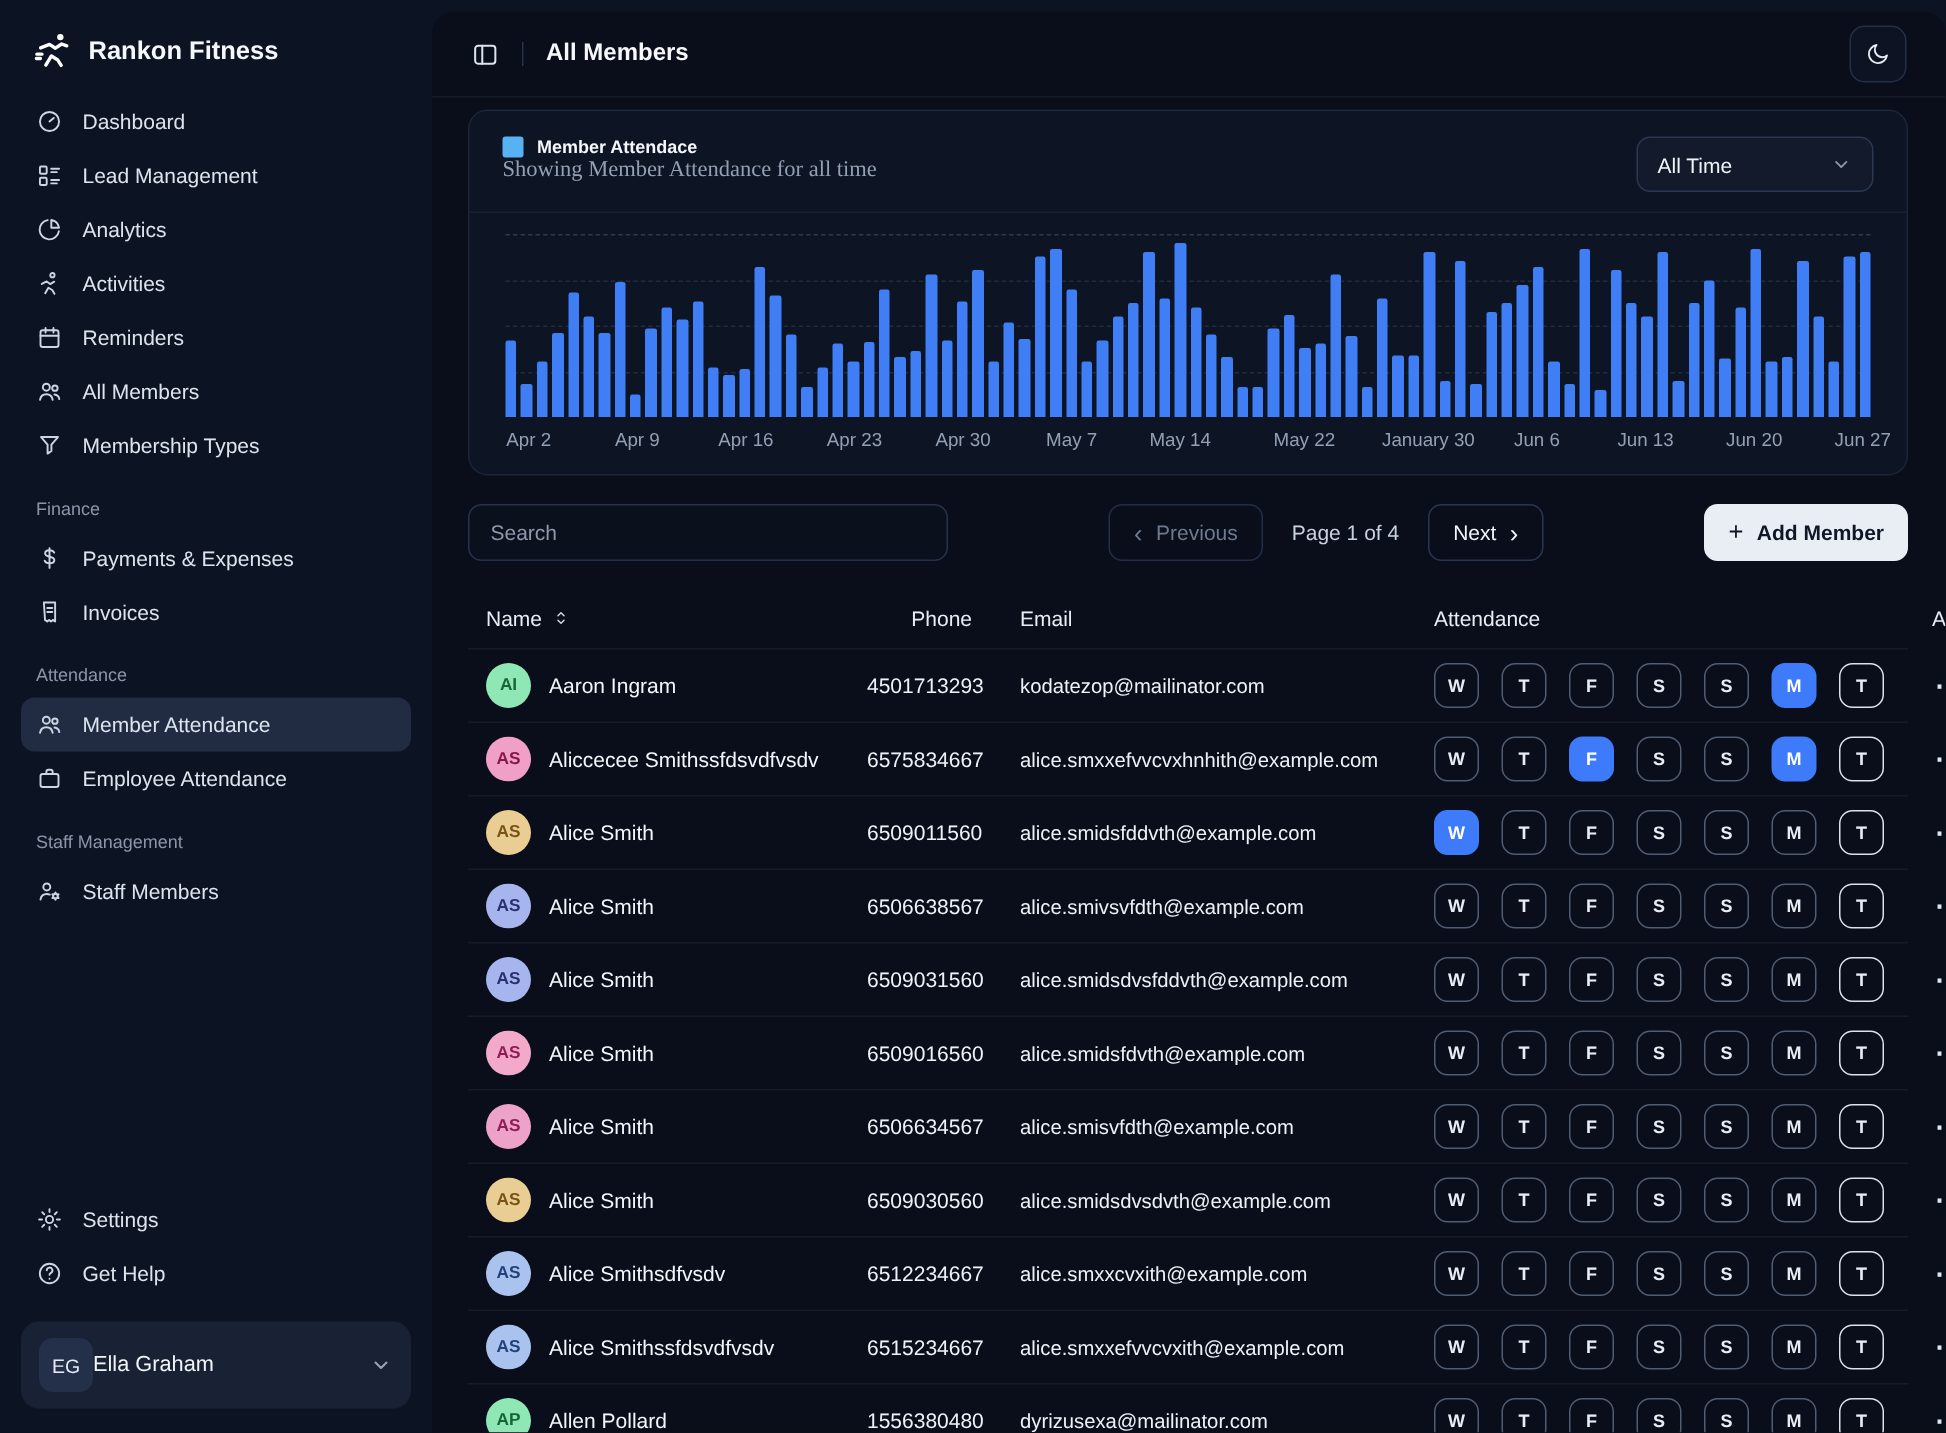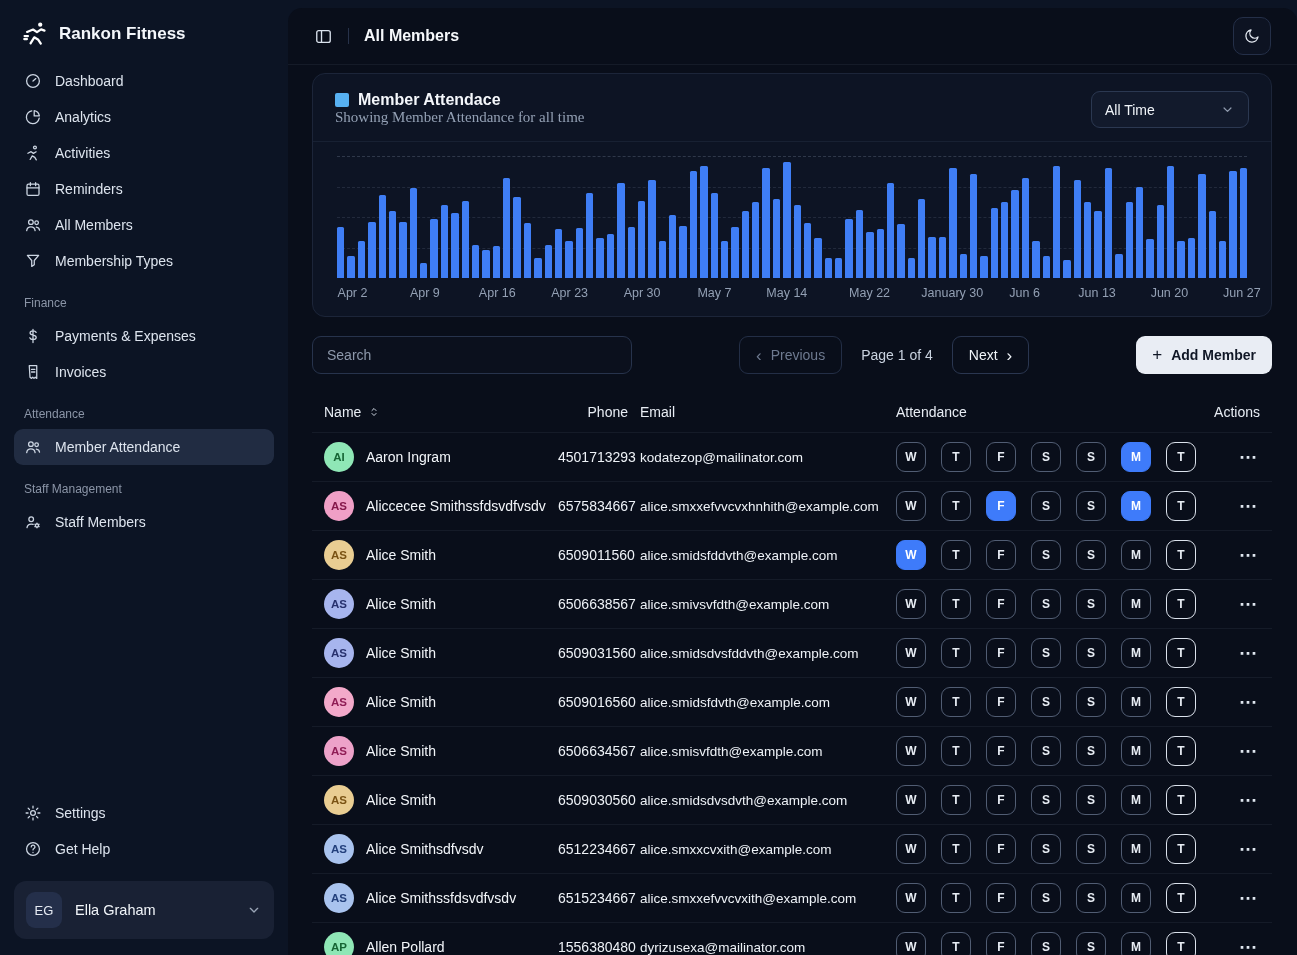--- a/index.html
+++ b/index.html
@@ -18,21 +18,21 @@
   .brand { display:flex; align-items:center; gap:10px; padding:6px 8px 16px; color:#f4f7fb;
     font-size:17px; font-weight:700; }
   .brand-icon { display:flex; color:#ffffff; }
   .nav-item { display:flex; align-items:center; gap:13px; padding:0 10px; height:36px;
     border-radius:9px; color:#dde4ee; font-size:14px; cursor:pointer; }
   .nav-item.active { background:#212c42; }
   .nav-icon { width:18px; height:18px; display:flex; color:#ccd5e2; }
   .section-title { color:#8b95a7; font-size:12px; padding:17px 10px 8px; }
   .side-spacer { flex:1; }
   .user-card { margin-top:14px; background:#192134; border-radius:12px; height:58px;
-    display:flex; align-items:center; gap:13px; padding:0 12px; cursor:pointer; }
+    display:flex; align-items:center; gap:0; padding:0 12px; cursor:pointer; }
   .user-avatar { width:36px; height:36px; border-radius:9px; background:#242f4a; color:#e6ebf3;
     font-size:13px; display:flex; align-items:center; justify-content:center; }
   .user-name { color:#f1f5f9; font-size:14.5px; flex:1; }
   .user-chevron { display:flex; color:#9aa5b6; }
 
   
   .main { flex:1; background:#090e1a; margin-top:8px; border-radius:14px 14px 0 0;
     height:947px; overflow:hidden; }
   .main-header { height:57px; display:flex; align-items:center; gap:15px; padding:0 26px;
     border-bottom:1px solid rgba(148,163,184,0.09); }
@@ -40,21 +40,21 @@
   .vr { width:1px; height:16px; background:#27324a; }
   .page-title { color:#f6f8fb; font-size:16px; font-weight:600; }
   .theme-btn { margin-left:auto; width:38px; height:38px; border:1px solid #242f48; border-radius:10px;
     background:#0d1322; color:#e6ebf3; display:flex; align-items:center; justify-content:center; cursor:pointer; }
 
   
   .chart-card { margin:8px 25px 0 24px; border:1px solid #1c2539; background:#0d1424; border-radius:13px; }
   .chart-head { display:flex; align-items:flex-start; padding:17px 22px 13px; }
   .chart-title-row { display:flex; align-items:center; gap:9px; }
   .legend-swatch { width:14px; height:14px; border-radius:2px; display:inline-block; }
-  .chart-title { color:#f4f7fb; font-size:16px; font-weight:700; }
+  .chart-title { color:#f4f7fb; font-size:12px; font-weight:700; }
   .chart-subtitle { color:#93a0b4; font-size:15px; margin-top:0;font-family:Liberation Serif, serif; }
   .range-select { margin-left:auto; width:158px; height:37px; display:flex; align-items:center;
     justify-content:space-between; padding:0 13px; background:#121a2c; border:1px solid #2b3851;
     border-radius:9px; color:#f1f5f9; font-size:14px; cursor:pointer; }
   .range-select .chev { display:flex; color:#8d98ab; }
   .chart-body { border-top:1px solid #182133; padding:14px 24px 8px; }
   .chart-plot { position:relative; height:122px; }
   .gridline { position:absolute; left:0; right:0; border-top:1px dashed rgba(148,163,184,0.16); }
   .gridline.g0 { top:0; border-top-color:rgba(148,163,184,0.26); }
   .gridline.g25 { top:25%; } .gridline.g50 { top:50%; } .gridline.g75 { top:75%; }
@@ -78,21 +78,21 @@
   .pg-btn.prev { color:#6e7a90; }
   .pg-btn.next { color:#f1f5f9; border-color:#2a3650; }
   .pg-status { color:#c9d2df; font-size:14px; margin:0 19px; }
   .add-member { height:38px; display:flex; align-items:center; gap:9px; padding:0 16px;
     background:#e9edf4; color:#101726; border:none; border-radius:9px; font-size:14px; font-weight:600;
     cursor:pointer; font-family:"Liberation Sans","DejaVu Sans",sans-serif; }
   .add-member .plus { font-size:17px; font-weight:400; }
 
   
   .table { margin:18px 25px 0 24px; }
-  .trow { display:grid; grid-template-columns:222px 70px 244px 300px 1fr; column-gap:12px;
+  .trow { display:grid; grid-template-columns:222px 70px 244px 300px 1fr; column-gap:32px;
     align-items:center; padding:0 12px; border-bottom:1px solid rgba(148,163,184,0.09); }
   .thead { height:41px; color:#e8edf4; font-size:14px; font-weight:500; }
   .hcell { display:flex; align-items:center; gap:6px; }
   .hcell.right { justify-content:flex-end; }
   .sort-icon { display:flex; color:#cfd7e2; }
   .tbody .trow { height:49px; }
   .cell-name { display:flex; align-items:center; gap:12px; color:#f3f6fa; font-size:14px;
     overflow:hidden; white-space:nowrap; }
   .avatar { width:30px; height:30px; min-width:30px; border-radius:50%; font-size:11.5px; font-weight:700;
     display:flex; align-items:center; justify-content:center; }
@@ -129,20 +129,30 @@
             <svg viewBox="0 0 24 24" width="18" height="18" fill="none" stroke="currentColor" stroke-width="1.7" stroke-linecap="round" stroke-linejoin="round">
               <circle cx="12" cy="12" r="8.5"></circle>
               <path d="M12 12l3.8-3.2"></path>
             </svg>
           </span>
           <span>Dashboard</span>
         </div>
         <div class="nav-item">
           <span class="nav-icon">
             <svg viewBox="0 0 24 24" width="18" height="18" fill="none" stroke="currentColor" stroke-width="1.7" stroke-linecap="round" stroke-linejoin="round">
+              <rect x="3.5" y="4" width="6" height="6.5" rx="1"></rect>
+              <rect x="3.5" y="14" width="6" height="6.5" rx="1"></rect>
+              <path d="M13.5 6h7M13.5 9h5M13.5 16h7M13.5 19h5"></path>
+            </svg>
+          </span>
+          <span>Lead Management</span>
+        </div>
+        <div class="nav-item">
+          <span class="nav-icon">
+            <svg viewBox="0 0 24 24" width="18" height="18" fill="none" stroke="currentColor" stroke-width="1.7" stroke-linecap="round" stroke-linejoin="round">
               <path d="M20.3 13.6A8.6 8.6 0 1 1 10.4 3.7"></path>
               <path d="M13.6 3.5a8.6 8.6 0 0 1 6.9 6.9l-6.9.1z"></path>
             </svg>
           </span>
           <span>Analytics</span>
         </div>
         <div class="nav-item">
           <span class="nav-icon">
             <svg viewBox="0 0 24 24" width="18" height="18" fill="none" stroke="currentColor" stroke-width="1.7" stroke-linecap="round" stroke-linejoin="round">
               <circle cx="14.6" cy="4.6" r="1.9"></circle>
@@ -203,20 +213,29 @@
         <div class="nav-item active">
           <span class="nav-icon">
             <svg viewBox="0 0 24 24" width="18" height="18" fill="none" stroke="currentColor" stroke-width="1.7" stroke-linecap="round" stroke-linejoin="round">
               <circle cx="9.2" cy="8.2" r="3.1"></circle>
               <path d="M3.6 19.4c.5-3.2 2.6-4.9 5.6-4.9s5.1 1.7 5.6 4.9"></path>
               <circle cx="16.8" cy="9" r="2.4"></circle>
               <path d="M16.4 14.7c2.5.3 4 1.7 4.3 4.1"></path>
             </svg>
           </span>
           <span>Member Attendance</span>
+        </div>
+        <div class="nav-item">
+          <span class="nav-icon">
+            <svg viewBox="0 0 24 24" width="18" height="18" fill="none" stroke="currentColor" stroke-width="1.7" stroke-linecap="round" stroke-linejoin="round">
+              <rect x="4" y="8" width="16" height="11.5" rx="2"></rect>
+              <path d="M9.2 8V6.2a2 2 0 0 1 2-2h1.6a2 2 0 0 1 2 2V8"></path>
+            </svg>
+          </span>
+          <span>Employee Attendance</span>
         </div>
         <div class="section-title">Staff Management</div>
         <div class="nav-item">
           <span class="nav-icon">
             <svg viewBox="0 0 24 24" width="18" height="18" fill="none" stroke="currentColor" stroke-width="1.7" stroke-linecap="round" stroke-linejoin="round">
               <circle cx="9.6" cy="8.4" r="3.1"></circle>
               <path d="M4 19.6c.5-3.2 2.6-4.9 5.6-4.9 1 0 1.9.2 2.7.5"></path>
               <circle cx="17.3" cy="16.6" r="2.1"></circle>
               <path d="M17.3 13.4v1.1M17.3 18.7v1.1M20.1 15l-1 .6M15.5 17.6l-1 .6M14.5 15l1 .6M19.1 17.6l1 .6"></path>
             </svg>

